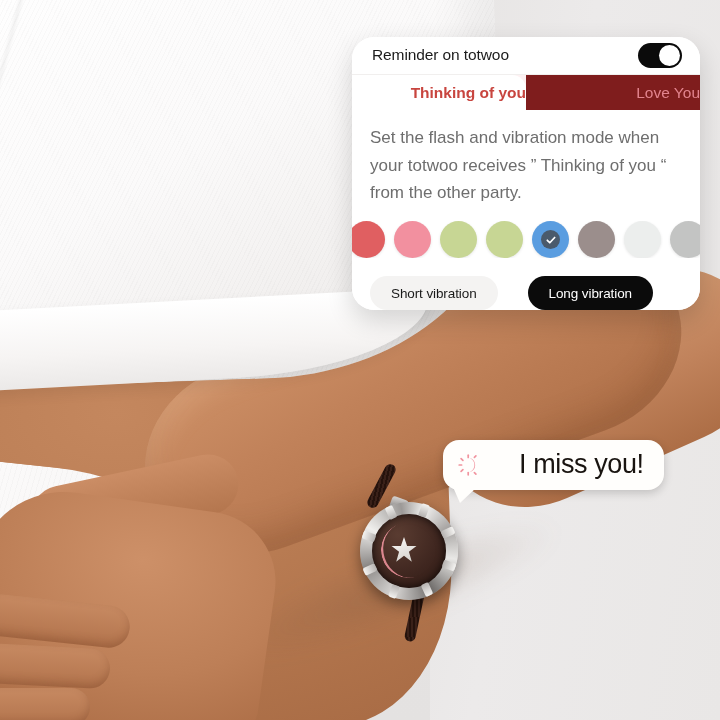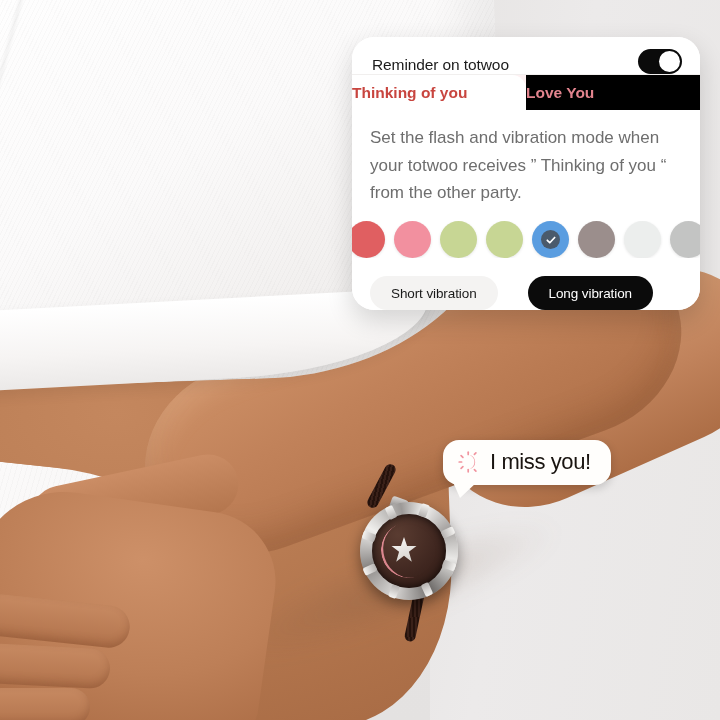--- a/index.html
+++ b/index.html
@@ -212,43 +212,44 @@
   }
   .bubble::after {
     content: "";
     position: absolute; left: 10px; bottom: -13px;
     width: 0; height: 0;
     border-left: 7px solid transparent;
     border-right: 17px solid transparent;
     border-top: 16px solid #fffefc;
   }
   .bubble-text {
-    font-size: 22px;
+    font-size: 27px;
     font-weight: 400;
     color: #191410;
     letter-spacing: -0.4px;
     white-space: nowrap;
+    margin-left: 29px;
   }
   .moon-ray-icon { width: 24px; height: 24px; display: block; flex: 0 0 auto; }
 
   
   .card {
     position: absolute;
     left: 352px; top: 37px;
     width: 348px; height: 273px;
     background: #ffffff;
     border-radius: 22px;
     box-shadow: 0 10px 26px rgba(0,0,0,0.16);
     overflow: hidden;
     display: flex; flex-direction: column;
   }
 
   .card-header {
     height: 47px;
-    display: flex; align-items: flex-end; justify-content: space-between;
+    display: flex; align-items: center; justify-content: space-between;
     padding: 0 18px 0 20px;
     background: #ffffff;
     border-bottom: 1px solid #f1efee;
   }
   .card-title {
     font-size: 15.5px;
     color: #1b1b1b;
     letter-spacing: -0.1px;
   }
   .toggle {
@@ -266,35 +267,35 @@
     box-shadow: 0 1px 2px rgba(0,0,0,0.3);
   }
 
   .tabs {
     display: flex;
     height: 45px;
     background: #fdf1f2;
   }
   .tab {
     flex: 1;
-    display: flex; align-items: center; justify-content: flex-start;
+    display: flex; align-items: center; justify-content: flex-end;
     font-size: 15.5px;
     cursor: pointer;
     user-select: none;
   }
   .tab.active {
     background: #ffffff;
     color: #c8453f;
     font-weight: 700;
     border-top-right-radius: 14px;
   }
   .tab.inactive {
-    background: #000000;
+    background: #7f1d1d;
     color: #e2848e;
-    font-weight: 700;
+    font-weight: 400;
   }
 
   .card-body {
     flex: 1;
     background: #ffffff;
     padding: 14px 0 0 0;
     display: flex; flex-direction: column;
   }
   .desc {
     padding: 0 18px;

